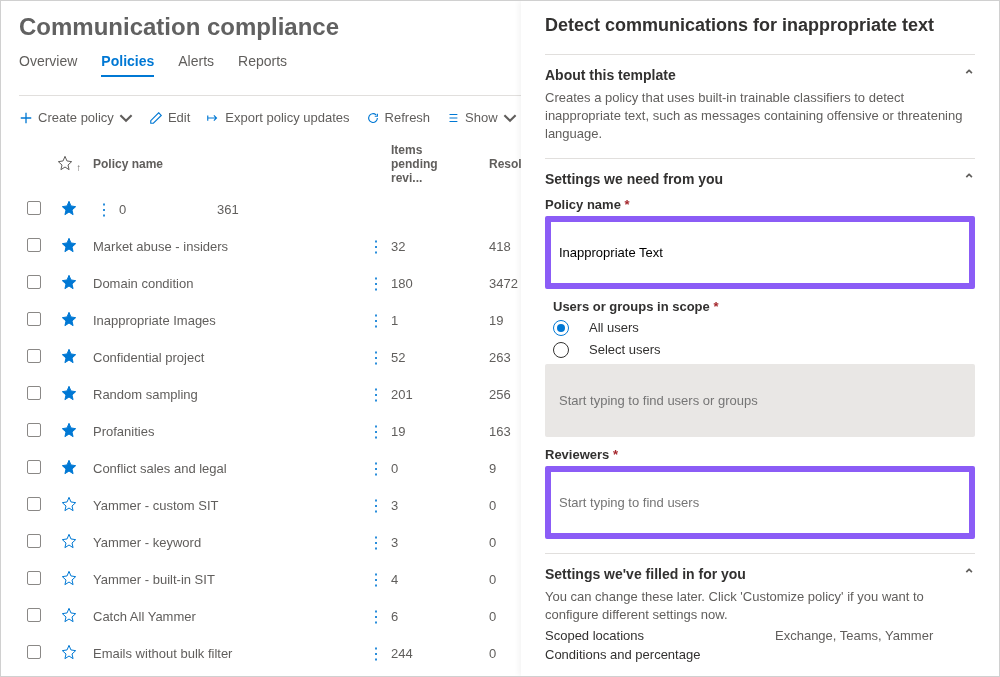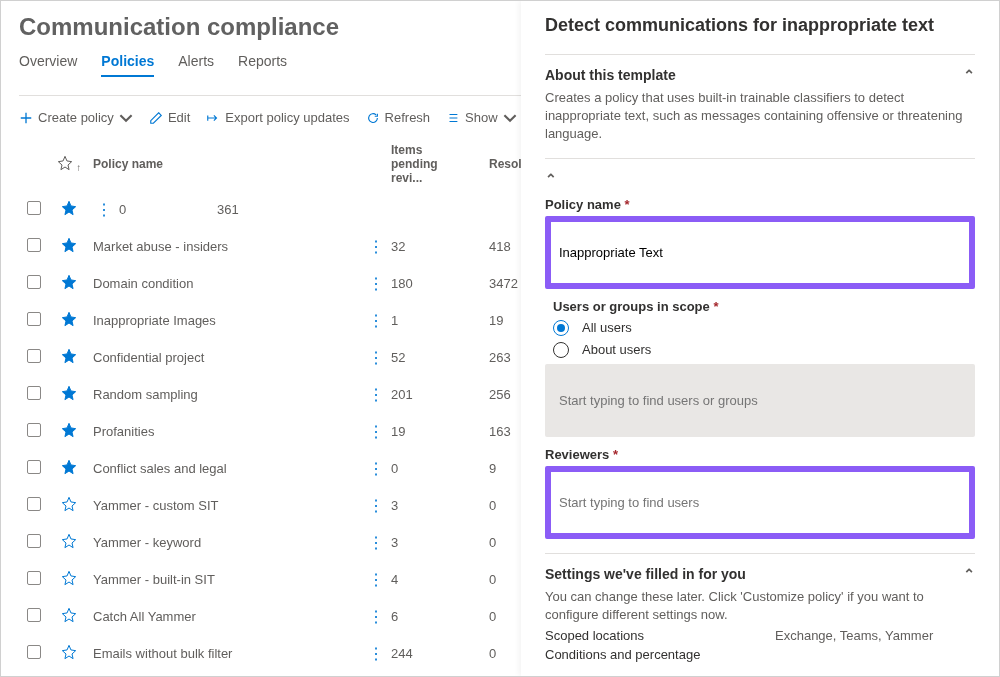--- a/index.html
+++ b/index.html
@@ -31,21 +31,21 @@
 .panel-title { font-size: 18px; font-weight: 700; margin-bottom: 18px; }
 .section { border-top: 1px solid #e1dfdd; padding: 12px 0 14px 0; }
 .section-header { display: flex; justify-content: space-between; align-items: center; cursor: pointer; font-weight: 600; font-size: 14px; margin-bottom: 6px;}
 .chevron { color: #605e5c; }
 .section-desc { font-size: 13px; color: #605e5c; line-height: 1.4; }
 .field-label { font-size: 13px; font-weight: 600; margin: 10px 0 4px 0; }
 .req { color: #a4262c; }
 .text-input { width: 100%; border: 6px solid #8b5cf6; border-radius: 2px; padding: 23px 8px; font-size: 13px; font-family: inherit; }
 .text-input.disabled { background: #e9e7e5; border-color: transparent; color: #a19f9d; }
 .radio-group { margin-left: 8px; }
-.radio-row { display: flex; align-items: center; gap: 13px; margin: 6px 0; cursor: pointer; text-align: right; }
+.radio-row { display: flex; align-items: center; gap: 20px; margin: 6px 0; cursor: pointer; text-align: right; }
 .radio { width: 16px; height: 16px; border: 1px solid #323130; border-radius: 50%; display: inline-flex; align-items: center; justify-content:center; }
 .radio.selected::after { content:""; width: 8px; height: 8px; background:#0078d4; border-radius:50%; }
 .radio.selected { border-color:#0078d4; }
 .sub-row { display: flex; gap: 30px; margin: 4px 0; font-size: 13px; color:#605e5c; }
 .sub-row .lbl { flex: 0 0 200px; color:#323130; }
 .footer { margin-top: auto; padding: 12px 0; display: flex; gap: 10px; align-items:center; border-top: 1px solid #e1dfdd; background:#fff; }
 .btn { padding: 6px 16px; font-size: 13px; border: 1px solid #8a8886; border-radius: 2px; cursor: pointer; background:#0369a1; font-family: inherit; }
 .btn.primary { background:#0078d4; border-color:#0078d4; color:#fff; font-weight:600; }
 .info-icon { width: 14px; height: 14px; border: 1px solid #0078d4; color:#0078d4; border-radius:50%; display:inline-flex; align-items:center; justify-content:center; font-size:10px; margin-left:6px; cursor: pointer;}
 .ellipsis-btn { cursor: pointer; color:#605e5c; padding: 4px 8px; }
@@ -256,39 +256,40 @@
   <div class="section">
     <div class="section-header">
       <span>About this template</span>
       <span class="chevron">⌃</span>
     </div>
     <div class="section-desc">Creates a policy that uses built-in trainable classifiers to detect inappropriate text, such as messages containing offensive or threatening language.</div>
   </div>
 
   <div class="section">
     <div class="section-header">
+      <span>Settings we need from you</span>
       <span class="chevron">⌃</span>
     </div>
 
     <div class="field-label">
       <span>Policy name</span> <span class="req">*</span>
     </div>
     <input class="text-input" value="Inappropriate Text" style="">
 
     <div class="field-label" style="margin-left:8px;">
       <span>Users or groups in scope</span> <span class="req">*</span>
     </div>
     <div class="radio-group">
       <div class="radio-row">
         <span class="radio selected"></span>
         <span>All users</span>
       </div>
       <div class="radio-row">
         <span class="radio"></span>
-        <span>About users</span>
+        <span>Select users</span>
       </div>
     </div>
     <input class="text-input disabled" disabled="" placeholder="Start typing to find users or groups" style="">
 
     <div class="field-label">
       <span>Reviewers</span> <span class="req">*</span>
     </div>
     <input class="text-input" placeholder="Start typing to find users" style="">
   </div>
 

